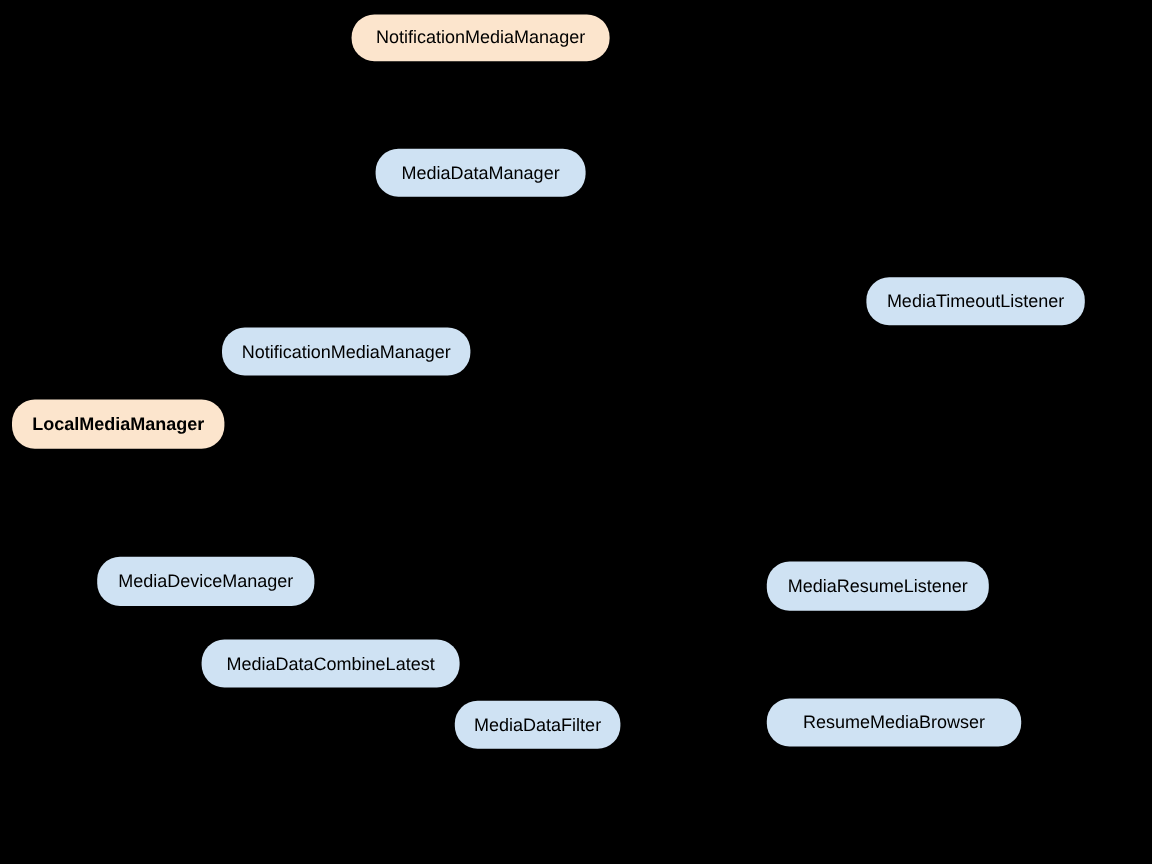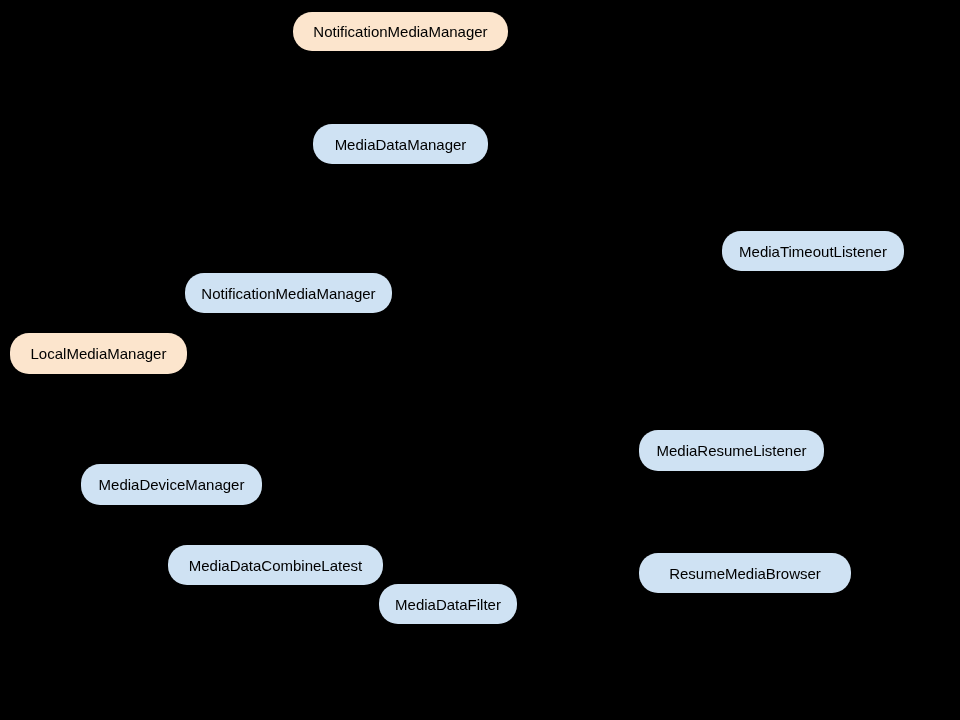--- a/index.html
+++ b/index.html
@@ -28,25 +28,25 @@
     line-height: 1;
   }
   .node.orange { background: #fce5cd; }
   .node.blue   { background: #cfe2f3; }
 
   
   .n0 { left: 293px; top: 12px;  width: 215px; height: 39px; }
   .n1 { left: 313px; top: 124px; width: 175px; height: 40px; }
   .n2 { left: 698px; top: 231px; width: 182px; height: 40px; margin-left: 24px; }
   .n3 { left: 185px; top: 273px; width: 207px; height: 40px; }
-  .n4 { left: 10px;  top: 333px; width: 177px; height: 41px; }
+  .n4 { left: 10px;  top: 333px; width: 177px; height: 41px; font-weight: bold; }
   .n5 { left: 81px;  top: 464px; width: 181px; height: 41px; }
-  .n6 { left: 639px; top: 430px; width: 185px; height: 41px; }
-  .n7 { left: 168px; top: 545px; width: 215px; height: 40px; }
-  .n8 { left: 639px; top: 553px; width: 212px; height: 40px; }
+  .n6 { left: 639px; top: 468px; width: 185px; height: 41px; }
+  .n7 { left: 168px; top: 533px; width: 215px; height: 40px; }
+  .n8 { left: 639px; top: 582px; width: 212px; height: 40px; }
   .n9 { left: 379px; top: 584px; width: 138px; height: 40px; }
 </style>
 </head>
 <body>
 
 <div class="canvas">
 
   <div class="node orange n0">NotificationMediaManager</div>
 
   <div class="node blue n1">MediaDataManager</div>

